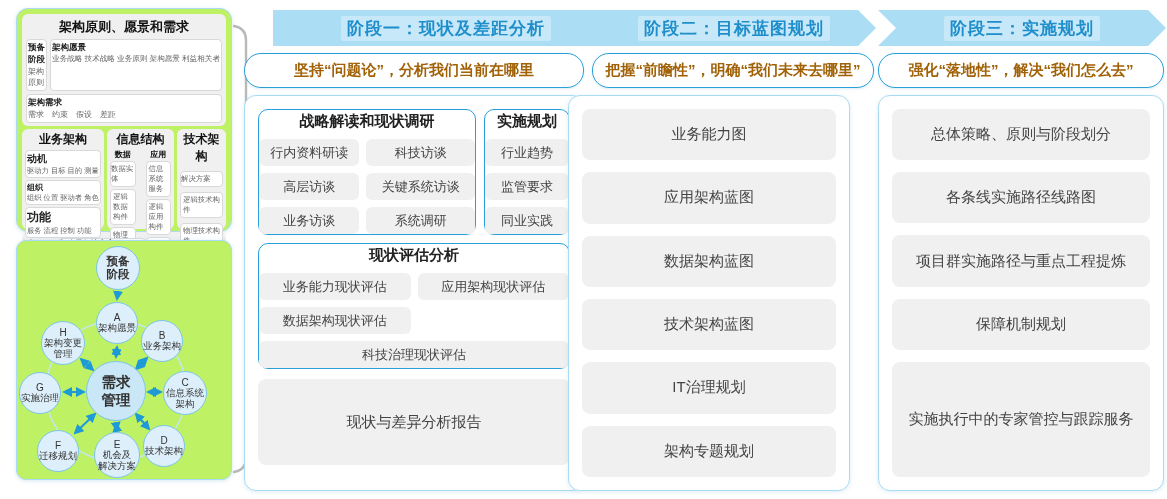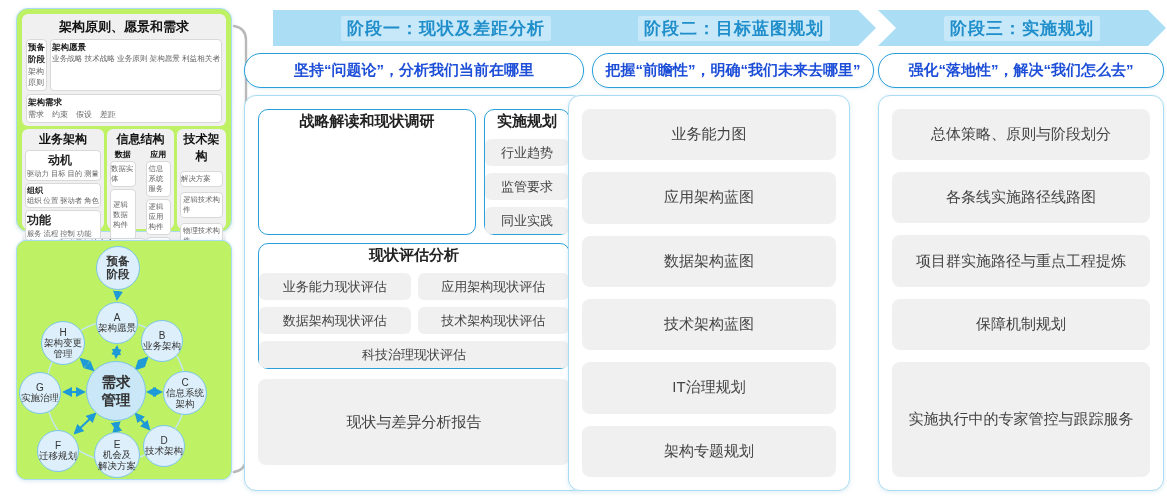--- a/index.html
+++ b/index.html
@@ -20,21 +20,21 @@
 
   
   .band { background:#abdef5; display:flex; align-items:center; justify-content:center; height:36px; }
   .band-tip   { clip-path:polygon(0 0, calc(100% - 18px) 0, 100% 50%, calc(100% - 18px) 100%, 0 100%); }
   .band-notch { clip-path:polygon(0 0, calc(100% - 18px) 0, 100% 50%, calc(100% - 18px) 100%, 0 100%, 18px 50%); }
   .band-text { color:#1f8ecb; font-weight:bold; font-size:17px; letter-spacing:1px;
                background:rgba(255,255,255,.32); padding:1px 6px; border-radius:2px; }
 
   .slogan { background:#fff; border:1.6px solid #2aa0da; border-radius:17px; height:35px;
             display:flex; align-items:center; justify-content:center; font-weight:bold;
-            font-size:15px; color:#1d4ed8; box-shadow:0 1px 3px rgba(120,180,210,.25); }
+            font-size:15px; color:#a16207; box-shadow:0 1px 3px rgba(120,180,210,.25); }
 
   .content { background:#fff; border:1.6px solid #a9dcf3; border-radius:12px; padding:13px;
              box-shadow:0 1px 4px rgba(120,180,210,.25); }
 
   .bluebox { border:1.6px solid #2aa0da; border-radius:10px; padding:0; background:#fff; }
   .bluebox-title { text-align:center; font-weight:bold; font-size:15px; color:#222; margin:2px 0 8px; }
 
   .gchip { background:#f0f0f1; border-radius:6px; display:flex; align-items:center;
            justify-content:center; color:#444; font-size:13px; height:27px; }
   .big-chip { background:#f0f0f1; border-radius:8px; display:flex; align-items:center;
@@ -70,40 +70,40 @@
       <div class="wchip" style="margin-top:3px;padding:2px 1px;">
         <div class="chip-t" style="font-size:8.5px;">架构需求</div>
         <div class="chip-d" style="font-size:8px;">需求　约束　假设　差距</div>
       </div>
     </div>
 
     <div style="display:flex;gap:3px;margin-top:3px;height:100px;">
       <div class="gpanel" style="width:82px;padding:2px 3px;">
         <div class="sec-title" style="font-size:12px;">业务架构</div>
         <div class="wchip" style="margin-top:2px;padding:1px;">
-          <div class="chip-t" style="font-size:12px;padding-left:21px;">动机</div>
+          <div class="chip-t" style="font-size:10px;">动机</div>
           <div class="chip-d" style="font-size:7.3px;">驱动力 目标 目的 测量</div>
         </div>
         <div class="wchip" style="margin-top:2px;padding:1px;">
           <div class="chip-t" style="font-size:8px;">组织</div>
           <div class="chip-d" style="font-size:7.3px;">组织 位置 驱动者 角色</div>
         </div>
         <div class="wchip" style="margin-top:2px;padding:1px;">
           <div class="chip-t" style="font-size:12px;">功能</div>
           <div class="chip-d" style="font-size:7.3px;">服务 流程 控制 功能</div>
         </div>
       </div>
 
       <div class="gpanel" style="flex:1;padding:2px 3px;">
         <div class="sec-title" style="font-size:12px;">信息结构</div>
         <div style="display:flex;gap:10px;margin-top:1px;">
           <div style="flex:1;">
             <div class="sec-title" style="font-size:8px;">数据</div>
             <div class="wchip chip-d" style="margin-top:1px;padding:2px 0;font-size:7.4px;">数据实体</div>
-            <div class="wchip chip-d" style="margin-top:2px;padding:10px 2px;font-size:7.4px;">逻辑数据构件</div>
+            <div class="wchip chip-d" style="margin-top:2px;padding:2px 2px;font-size:7.4px;">逻辑数据构件</div>
             <div class="wchip chip-d" style="margin-top:2px;padding:2px 2px;font-size:7.4px;">物理数据构件</div>
           </div>
           <div style="flex:1;">
             <div class="sec-title" style="font-size:8px;">应用</div>
             <div class="wchip chip-d" style="margin-top:1px;padding:2px 2px;font-size:7.4px;">信息系统服务</div>
             <div class="wchip chip-d" style="margin-top:2px;padding:2px 2px;font-size:7.4px;">逻辑应用构件</div>
             <div class="wchip chip-d" style="margin-top:2px;padding:2px 2px;font-size:7.4px;">物理应用构件</div>
           </div>
         </div>
       </div>
@@ -210,36 +210,43 @@
   </div>
 
   <div class="abs slogan" style="left:244px;top:53px;width:340px;">坚持“问题论”，分析我们当前在哪里</div>
   <div class="abs slogan" style="left:592px;top:53px;width:282px;">把握“前瞻性”，明确“我们未来去哪里”</div>
   <div class="abs slogan" style="left:878px;top:53px;width:286px;">强化“落地性”，解决“我们怎么去”</div>
 
   <div class="abs content" style="left:244px;top:95px;width:340px;height:396px;">
     <div style="display:flex;gap:8px;">
       <div class="bluebox" style="flex:1;">
         <div class="bluebox-title">战略解读和现状调研</div>
+        <div style="display:grid;grid-template-columns:1fr 1.08fr;gap:7px;">
+          <div class="gchip">行内资料研读</div>
+          <div class="gchip">科技访谈</div>
+          <div class="gchip">高层访谈</div>
+          <div class="gchip">关键系统访谈</div>
+          <div class="gchip">业务访谈</div>
+          <div class="gchip">系统调研</div>
+        </div>
       </div>
       <div class="bluebox" style="width:86px;">
         <div class="bluebox-title">实施规划</div>
         <div class="gchip">行业趋势</div>
         <div class="gchip" style="margin-top:7px;">监管要求</div>
         <div class="gchip" style="margin-top:7px;">同业实践</div>
       </div>
     </div>
 
     <div class="bluebox" style="margin-top:8px;">
       <div class="bluebox-title">现状评估分析</div>
       <div style="display:grid;grid-template-columns:1fr 1fr;gap:7px;">
         <div class="gchip">业务能力现状评估</div>
         <div class="gchip">应用架构现状评估</div>
         <div class="gchip">数据架构现状评估</div>
-        <div class="gchip">技术架构现状评估</div>
         <div class="gchip" style="grid-column:1 / span 2;">科技治理现状评估</div>
       </div>
     </div>
 
     <div class="big-chip" style="margin-top:10px;height:86px;">现状与差异分析报告</div>
   </div>
 
   <div class="abs content" style="left:568px;top:95px;width:282px;height:396px;display:flex;flex-direction:column;gap:12px;">
     <div class="big-chip" style="flex:1;">业务能力图</div>
     <div class="big-chip" style="flex:1;">应用架构蓝图</div>

